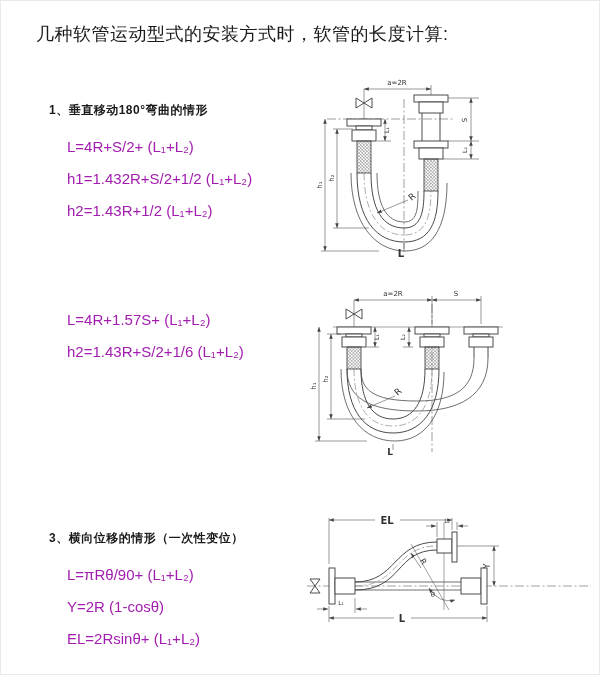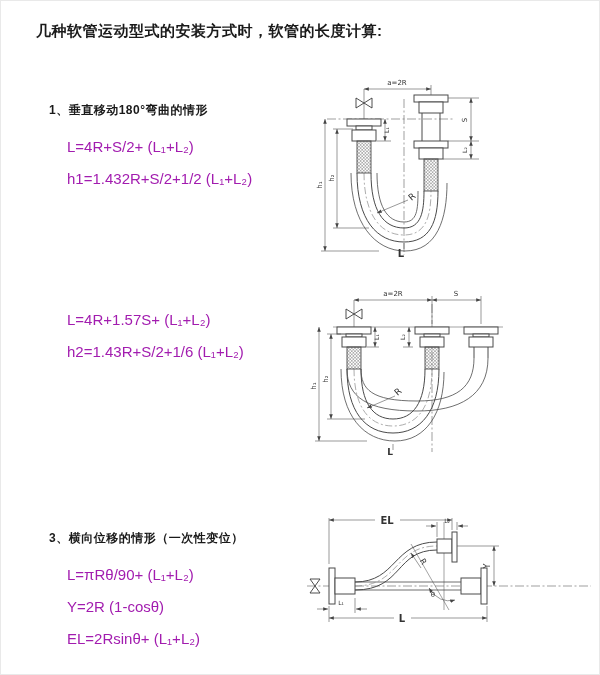--- a/index.html
+++ b/index.html
@@ -8,21 +8,21 @@
     background:#ffffff;
     border:1px solid #e9e9e9;
     box-sizing:border-box;
     position:relative;
     font-family:"Liberation Sans","DejaVu Sans",sans-serif;
     color:#1a1a1a;
     overflow:hidden;
   }
   .page-title{
     position:absolute;left:35px;top:21px;
-    font-size:15px;font-weight:700;letter-spacing:.5px;
+    font-size:18px;font-weight:400;letter-spacing:.5px;
   }
   .sec{position:absolute;left:48px;width:270px;}
   .sec h2{
     margin:0 0 12px 0;
     font-size:12px;font-weight:600;letter-spacing:.5px;
   }
   .sec .formula{
     margin:0 0 0 18px;
     height:32px;line-height:32px;
     font-size:15px;font-weight:400;color:#a21caf;
@@ -58,20 +58,21 @@
     </pattern>
   </defs>
 </svg>
 
 <div class="page-title">几种软管运动型式的安装方式时，软管的长度计算:</div>
 
 <section class="sec" style="top:101px">
   <h2>1、垂直移动180°弯曲的情形</h2>
   <p class="formula">L=4R+S/2+ (L₁+L₂)</p>
   <p class="formula">h1=1.432R+S/2+1/2 (L₁+L₂)</p>
+  <p class="formula">h2=1.43R+1/2 (L₁+L₂)</p>
 </section>
 
 <svg class="diag" style="left:310px;top:72px" width="280" height="185" viewBox="0 0 280 185">
   <g>
     <path class="cl" d="M93,26 V182"></path>
     <path class="cl" d="M16,46 H142"></path>
   </g>
   <g>
     <path class="ln" style="stroke-width:0.8" d="M40,100 C40,150 64,178 94,178 C126,178 136,146 136,110"></path>
     <path class="ln" d="M46,100 C46,147 66,169 93,169 C119,169 127,149 127,118"></path>

